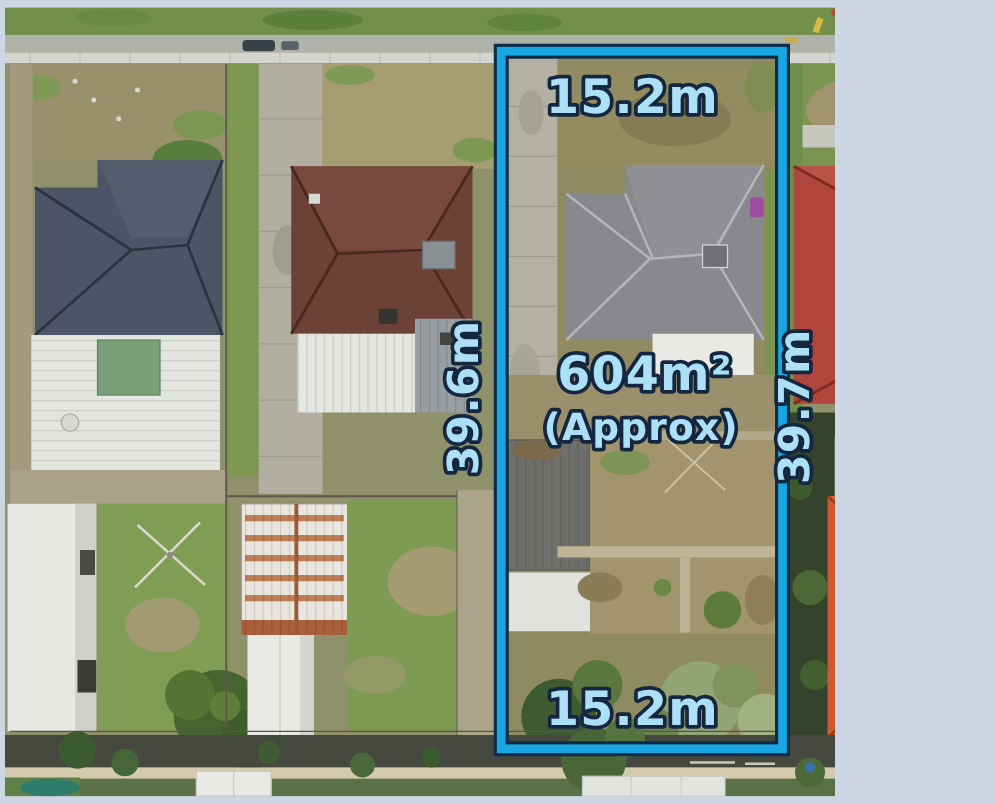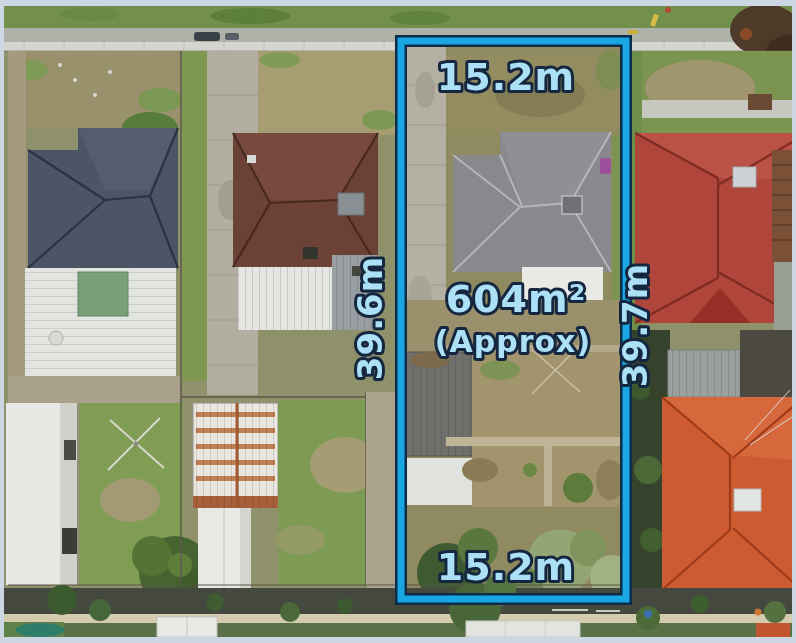--- a/index.html
+++ b/index.html
@@ -1,16 +1,16 @@
 <!DOCTYPE html>
 <html><head>
 <meta charset="utf-8">
 <style>
   html,body{margin:0;padding:0;background:#cdd7e3;}
-  .stage{position:relative;width:796px;height:643px;overflow:hidden;
+  .stage{position:relative;width:668px;height:643px;overflow:hidden;
          font-family:"DejaVu Sans", sans-serif;}
   .stage svg{position:absolute;left:0;top:0;display:block;}
   text.dim{font-family:"DejaVu Sans", sans-serif;font-weight:700;
            fill:#ace0f6;stroke:#15273f;stroke-width:6;paint-order:stroke;
            stroke-linejoin:round;letter-spacing:1px;}
 </style>
 </head>
 <body>
 
 <div class="stage">

